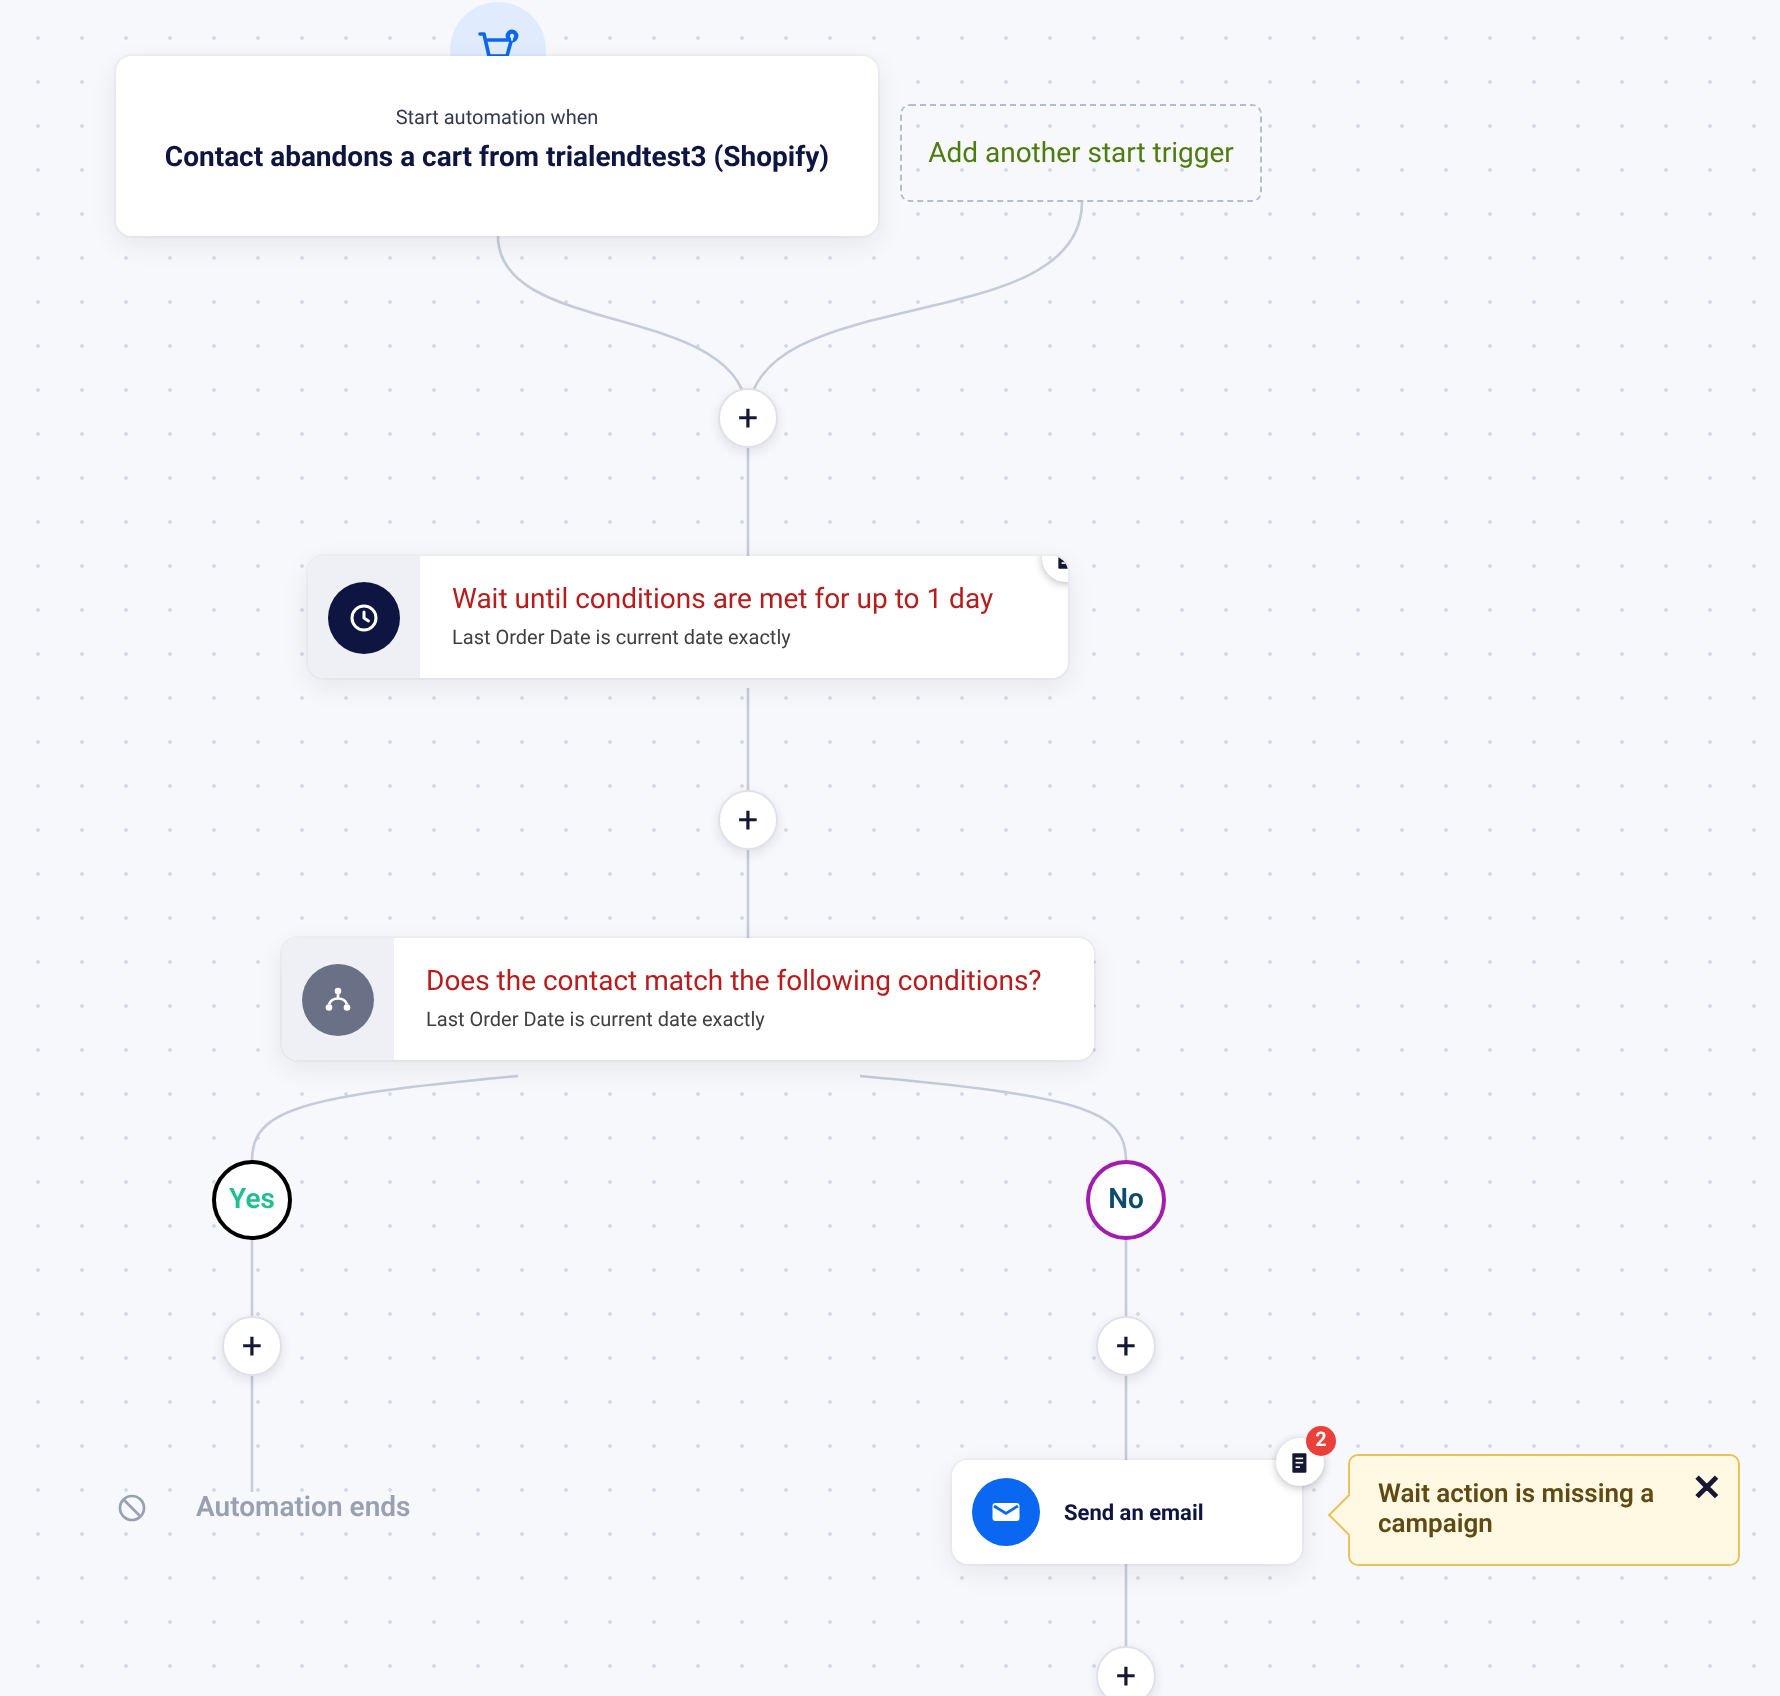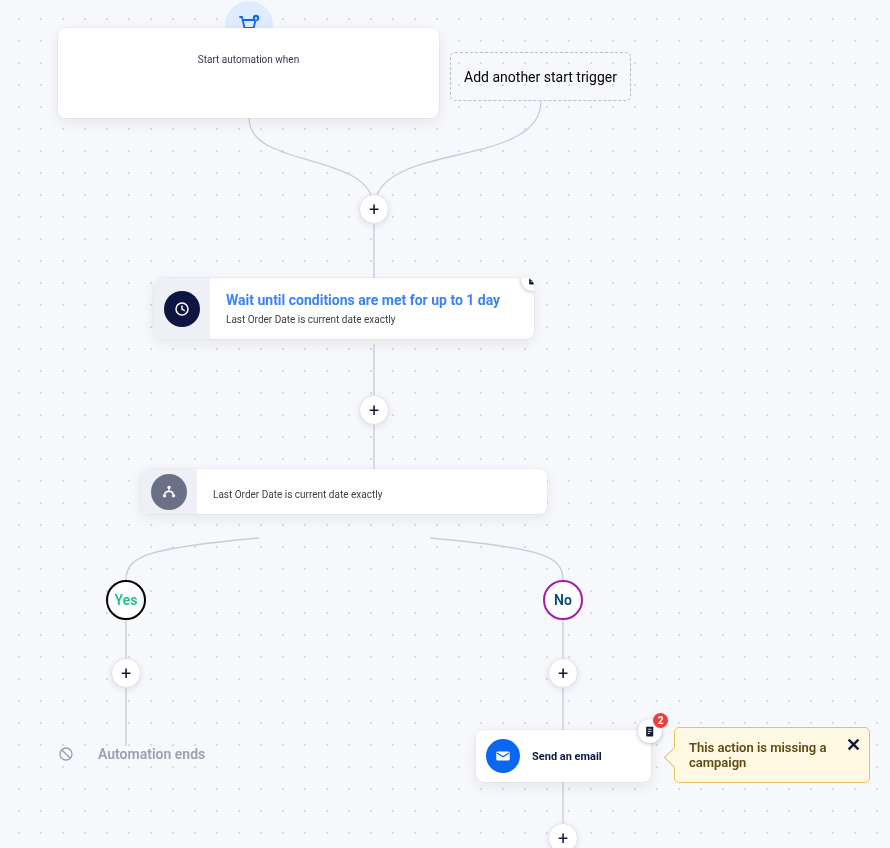--- a/index.html
+++ b/index.html
@@ -47,21 +47,21 @@
     background:#e0ecfd;
     display:flex; align-items:center; justify-content:center;
   }
   
   .add-trigger {
     position:absolute;
     left: 450px; top: 52px;
     width: 181px; height: 49px;
     border: 1.5px dashed #b7bdcd;
     border-radius: 5px;
-    color:#000000;
+    color:#4d7c0f;
     font-size:14px;
     display:flex; align-items:center; justify-content:center;
     background: transparent;
   }
   
   .plus-btn {
     position:absolute;
     width: 30px; height: 30px;
     border-radius: 50%;
     background:#fff;
@@ -80,21 +80,21 @@
   .action-icon-pane {
     width: 56px;
     background:#eef0f5;
     display:flex; align-items:center; justify-content:center;
     flex-shrink:0;
   }
   .action-body {
     padding: 14px 18px 14px 16px;
     flex:1;
   }
-  .action-title { color:#3b82f6; font-size:14px; font-weight:700; }
+  .action-title { color:#b91c1c; font-size:14px; font-weight:400; }
   .action-sub { color:#404040; font-size:10px; margin-top:6px; }
   .icon-circle {
     width:36px; height:36px; border-radius:50%;
     display:flex; align-items:center; justify-content:center;
   }
   .icon-dark { background:#0d1540; }
   .icon-gray { background:#6a7086; }
   .icon-blue { background:#0a67f2; }
   
   .corner-badge {
@@ -208,20 +208,21 @@
     <circle cx="9" cy="19" r="1.6" fill="#0a67f2"></circle>
     <circle cx="16" cy="19" r="1.6" fill="#0a67f2"></circle>
     <circle cx="19" cy="5" r="3.2" fill="#0a67f2"></circle>
     <circle cx="19" cy="5" r="1.1" fill="#e0ecfd"></circle>
     <rect x="18.5" y="5.7" width="1" height="1.6" fill="#e0ecfd"></rect>
   </svg>
 </div>
 
 <div class="node trigger-card">
   <div class="trigger-small">Start automation when</div>
+  <div class="trigger-bold">Contact abandons a cart from trialendtest3 (Shopify)</div>
 </div>
 
 <div class="add-trigger">
   <span>Add another start trigger</span>
 </div>
 
 <div class="plus-btn" style="left:359px; top:194px;">
   <span>+</span>
 </div>
 
@@ -258,20 +259,21 @@
     <div class="icon-circle icon-gray">
       <svg width="18" height="18" viewBox="0 0 24 24">
           <circle cx="12" cy="6" r="2.2" fill="#fff"></circle>
           <circle cx="6" cy="17" r="2.2" fill="#fff"></circle>
           <circle cx="18" cy="17" r="2.2" fill="#fff"></circle>
           <path d="M12 8v3M12 11c-3 0-5 1-6 4M12 11c3 0 5 1 6 4" stroke="#fff" stroke-width="1.8" fill="none"></path>
         </svg>
     </div>
   </div>
   <div class="action-body">
+    <div class="action-title">Does the contact match the following conditions?</div>
     <div class="action-sub">Last Order Date is current date exactly</div>
   </div>
 </div>
 
 <div class="branch-pill pill-yes">
   <span>Yes</span>
 </div>
 <div class="branch-pill pill-no">
   <span>No</span>
 </div>
@@ -309,15 +311,15 @@
       </svg>
     <div class="num">2</div>
   </div>
 </div>
 
 <div class="plus-btn" style="left:548px; top:823px;">
   <span>+</span>
 </div>
 
 <div class="tooltip">
-  <span>This action is missing a campaign</span>
+  <span>Wait action is missing a campaign</span>
   <span class="tooltip-close">✕</span>
 </div>
 
 </body></html>

